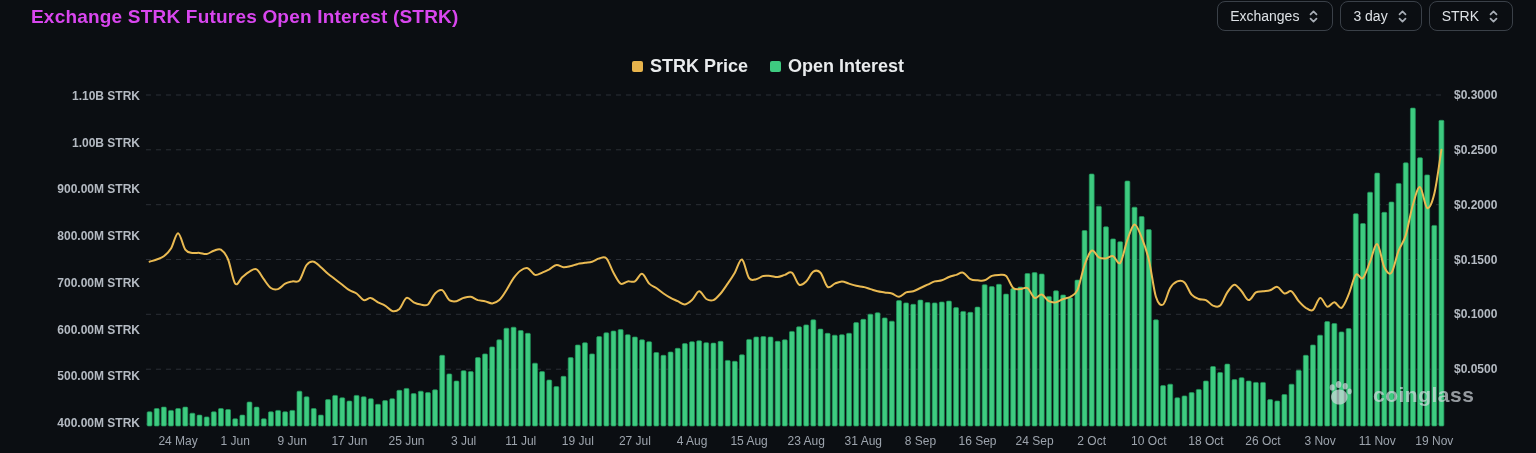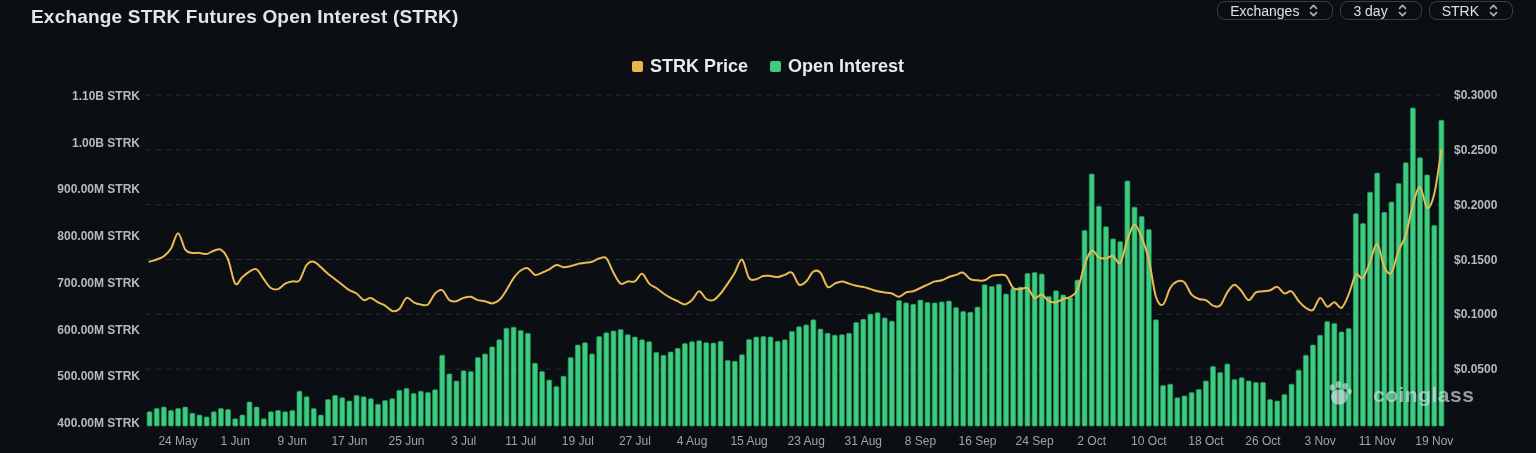--- a/index.html
+++ b/index.html
@@ -1,22 +1,22 @@
 <!DOCTYPE html>
 <html><head>
 <meta charset="utf-8">
 <style>
   html,body{margin:0;padding:0;background:#0b0e12;}
   body{width:1536px;height:453px;position:relative;overflow:hidden;
        font-family:"Liberation Sans","DejaVu Sans",sans-serif;
        -webkit-font-smoothing:antialiased;}
   .header{position:absolute;left:0;top:0;width:100%;height:36px;}
-  .title{position:absolute;left:31px;top:6px;font-size:19px;font-weight:700;color:#e5e5e5;letter-spacing:.2px;}
+  .title{position:absolute;left:31px;top:6px;font-size:19px;font-weight:700;color:#d946ef;letter-spacing:.2px;}
   .controls{position:absolute;right:23px;top:1px;display:flex;gap:7px;}
-  .ctl-btn{display:flex;align-items:center;gap:8px;height:19px;padding:0 12px;
+  .ctl-btn{display:flex;align-items:center;gap:8px;height:30px;padding:0 12px;
            background:transparent;border:1px solid #3a4048;border-radius:8px;
            color:#dde1e5;font-size:14px;font-weight:500;cursor:pointer;
            font-family:"Liberation Sans","DejaVu Sans",sans-serif;}
   .ctl-btn svg{display:block;}
   .legend{position:absolute;left:0;top:56px;width:100%;display:flex;justify-content:center;gap:22px;}
   .legend-item{display:flex;align-items:center;gap:7px;cursor:pointer;}
   .legend-swatch{width:11px;height:11px;border-radius:2px;}
   .legend-label{font-size:18px;font-weight:600;color:#e9ebed;}
   #chart-svg{position:absolute;left:0;top:0;}
   .watermark{position:absolute;left:1326px;top:380px;display:flex;align-items:center;gap:20px;

